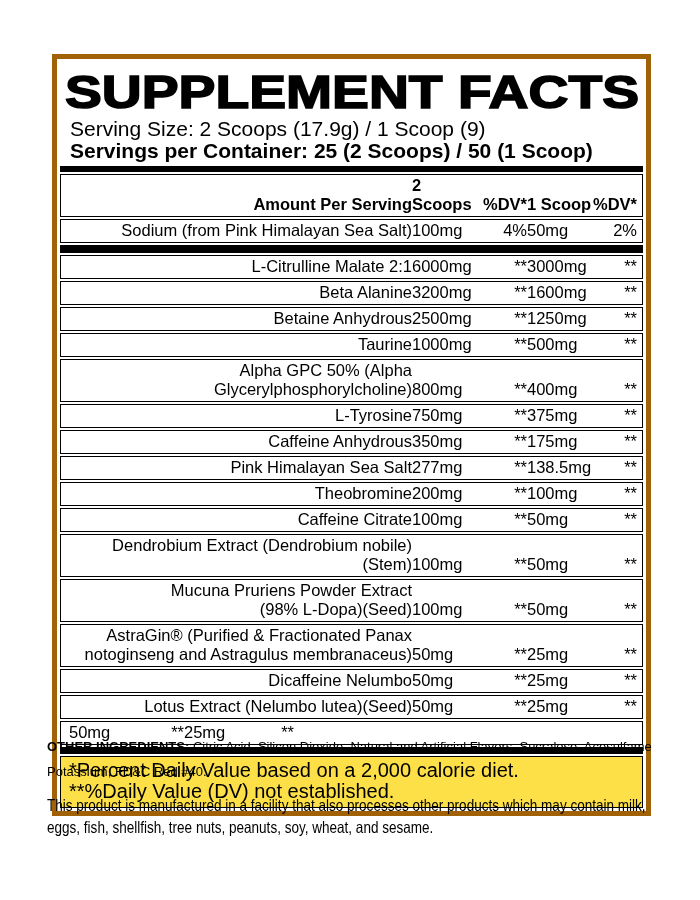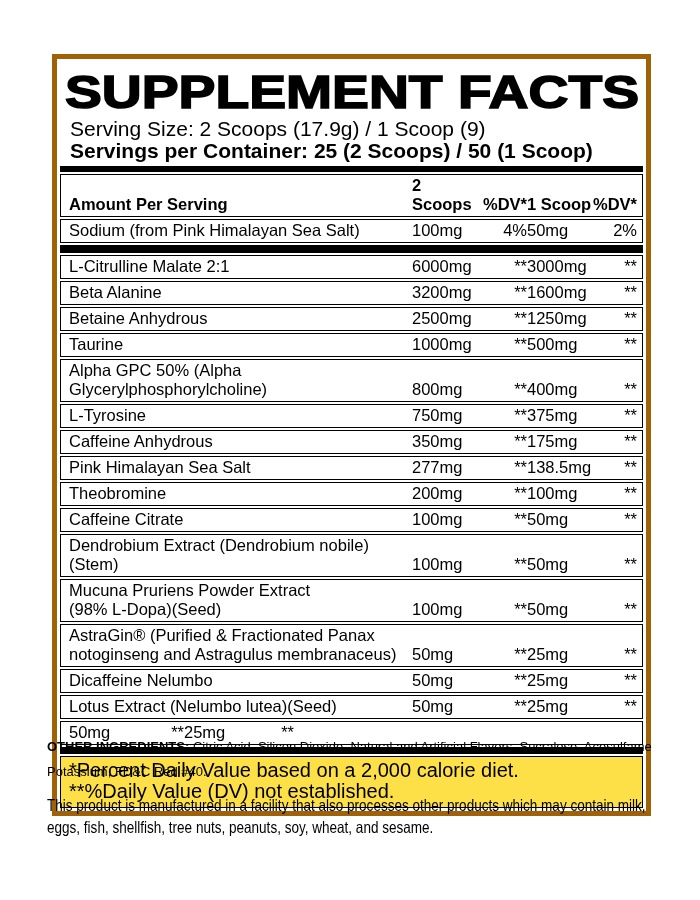--- a/index.html
+++ b/index.html
@@ -50,21 +50,21 @@
     display: flex;
     align-items: flex-end;
     min-height: 22px;
     margin-bottom: 2px;
     padding: 1px 5px 2px 8px;
     font-size: 16.5px;
     line-height: 19px;
   }
   .header-row { font-weight: bold; }
 
-  .cell-name { flex: 1; text-align: left; }
+  .cell-name { flex: 1; text-align: right; }
   .cell-amt2 { width: 68px; text-align: left; }
   .cell-dv2  { width: 47px; text-align: right; }
   .cell-amt1 { width: 66px; }
   .cell-dv1  { width: 44px; text-align: right; }
 
   .footnote-box {
     border: 1.5px solid #000;
     background: #fde047;
     padding: 3px 24px 5px 8px;
     font-size: 20px;

